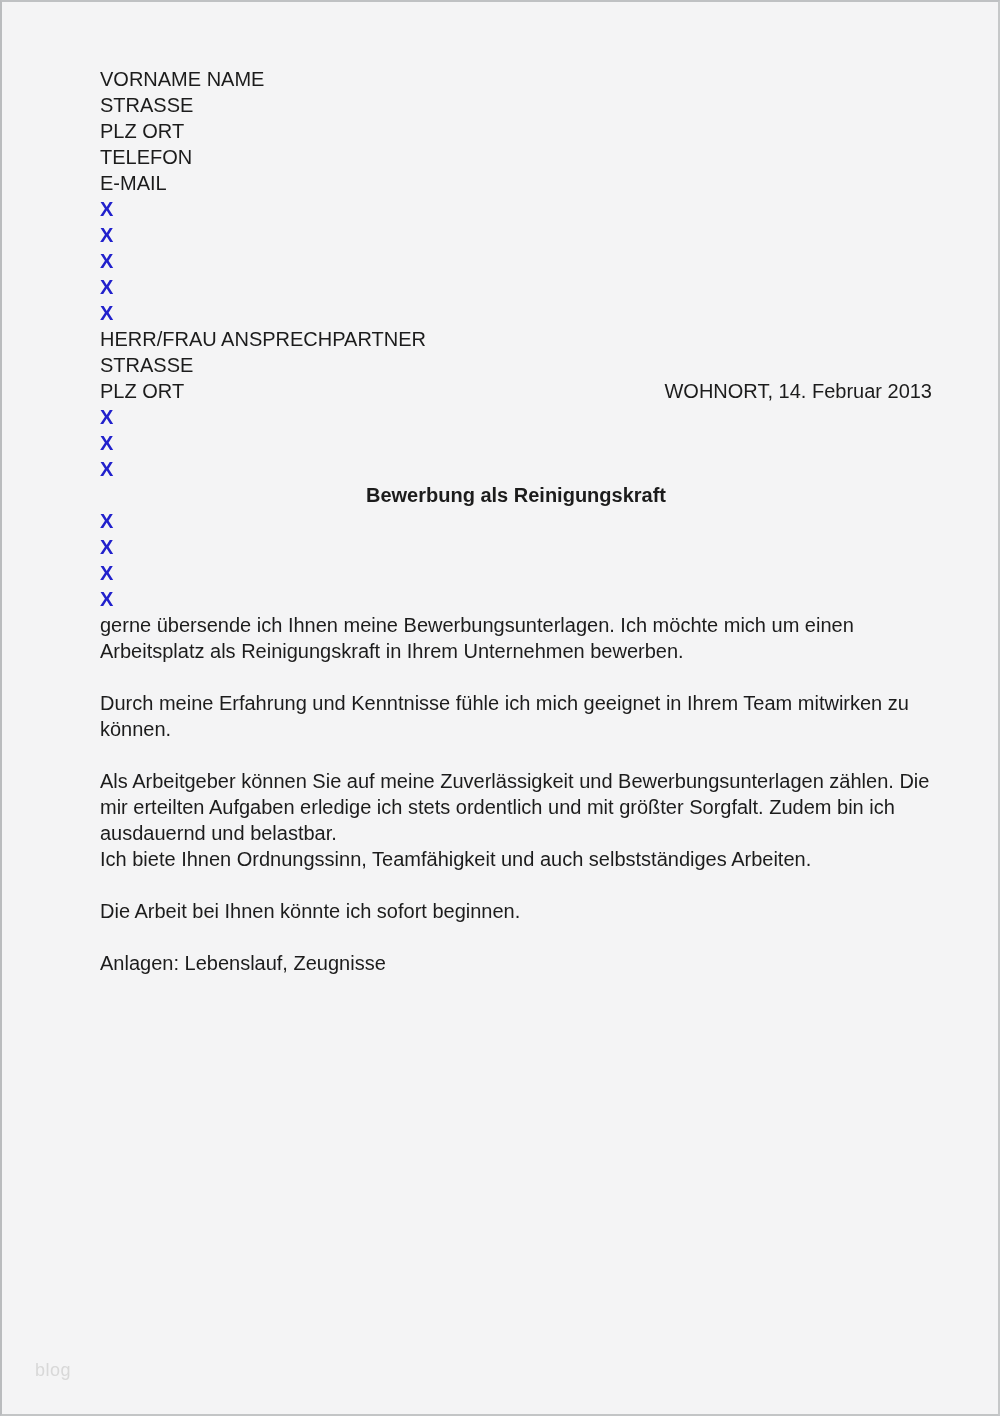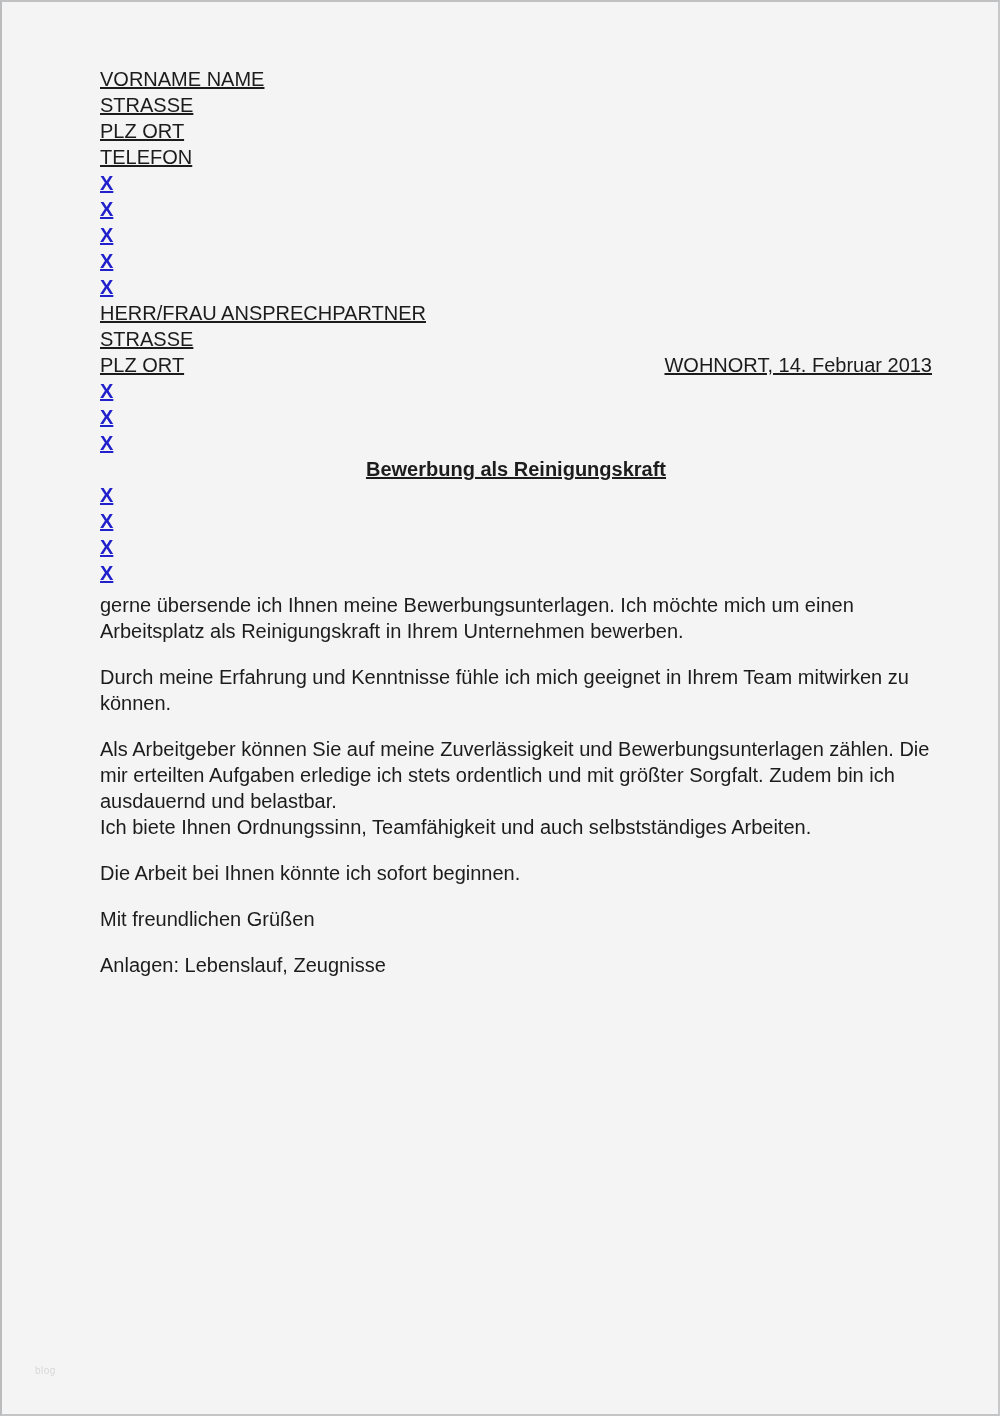--- a/index.html
+++ b/index.html
@@ -18,53 +18,54 @@
   }
   .doc {
     position: absolute;
     left: 98px;
     top: 64px;
     width: 832px;
     font-size: 20px;
     line-height: 26px;
     color: #1c1c1c;
   }
-  .line { white-space: nowrap; text-decoration: underline; }
+  .line { white-space: nowrap; }
   .x {
     color: #2121cc;
     font-weight: bold;
   }
   .split {
     display: flex;
     justify-content: space-between;
     align-items: baseline;
   }
   .bold { font-weight: bold; text-align: center; }
-  .para { margin-top: 20px; }
-  #body-paragraphs .para:first-child { margin-top: 6px; }
+  .para { margin-top: 26px; }
+  #body-paragraphs .para:first-child { margin-top: 0; }
   .watermark {
     position: absolute;
     left: 33px;
     top: 1362px;
-    font-size: 10px;
+    font-size: 18px;
     line-height: 13px;
     color: #d8d8d8;
     letter-spacing: 0.5px;
   }
 </style>
 </head>
 <body>
 
 <div class="doc">
 
   <div>
       <div class="line">VORNAME NAME</div>
       <div class="line">STRASSE</div>
       <div class="line">PLZ ORT</div>
       <div class="line">TELEFON</div>
+      <div class="line">E-MAIL</div>
     </div>
 
   <div>
       <div class="line x">X</div>
       <div class="line x">X</div>
       <div class="line x">X</div>
       <div class="line x">X</div>
       <div class="line x">X</div>
     </div>
 
@@ -108,20 +109,19 @@
       </div>
       <div class="para">
         <div>Als Arbeitgeber können Sie auf meine Zuverlässigkeit und Bewerbungsunterlagen zählen. Die mir erteilten Aufgaben erledige ich stets ordentlich und mit größter Sorgfalt. Zudem bin ich ausdauernd und belastbar.</div>
         <div>Ich biete Ihnen Ordnungssinn, Teamfähigkeit und auch selbstständiges Arbeiten.</div>
       </div>
       <div class="para">
         <div>Die Arbeit bei Ihnen könnte ich sofort beginnen.</div>
       </div>
     </div>
 
-  <div class="para">Mit freundlichen Grüßen</div>
 
 
   <div class="para">Anlagen: Lebenslauf, Zeugnisse</div>
 
 </div>
 
 <div class="watermark">blog</div>
 
 </body></html>

